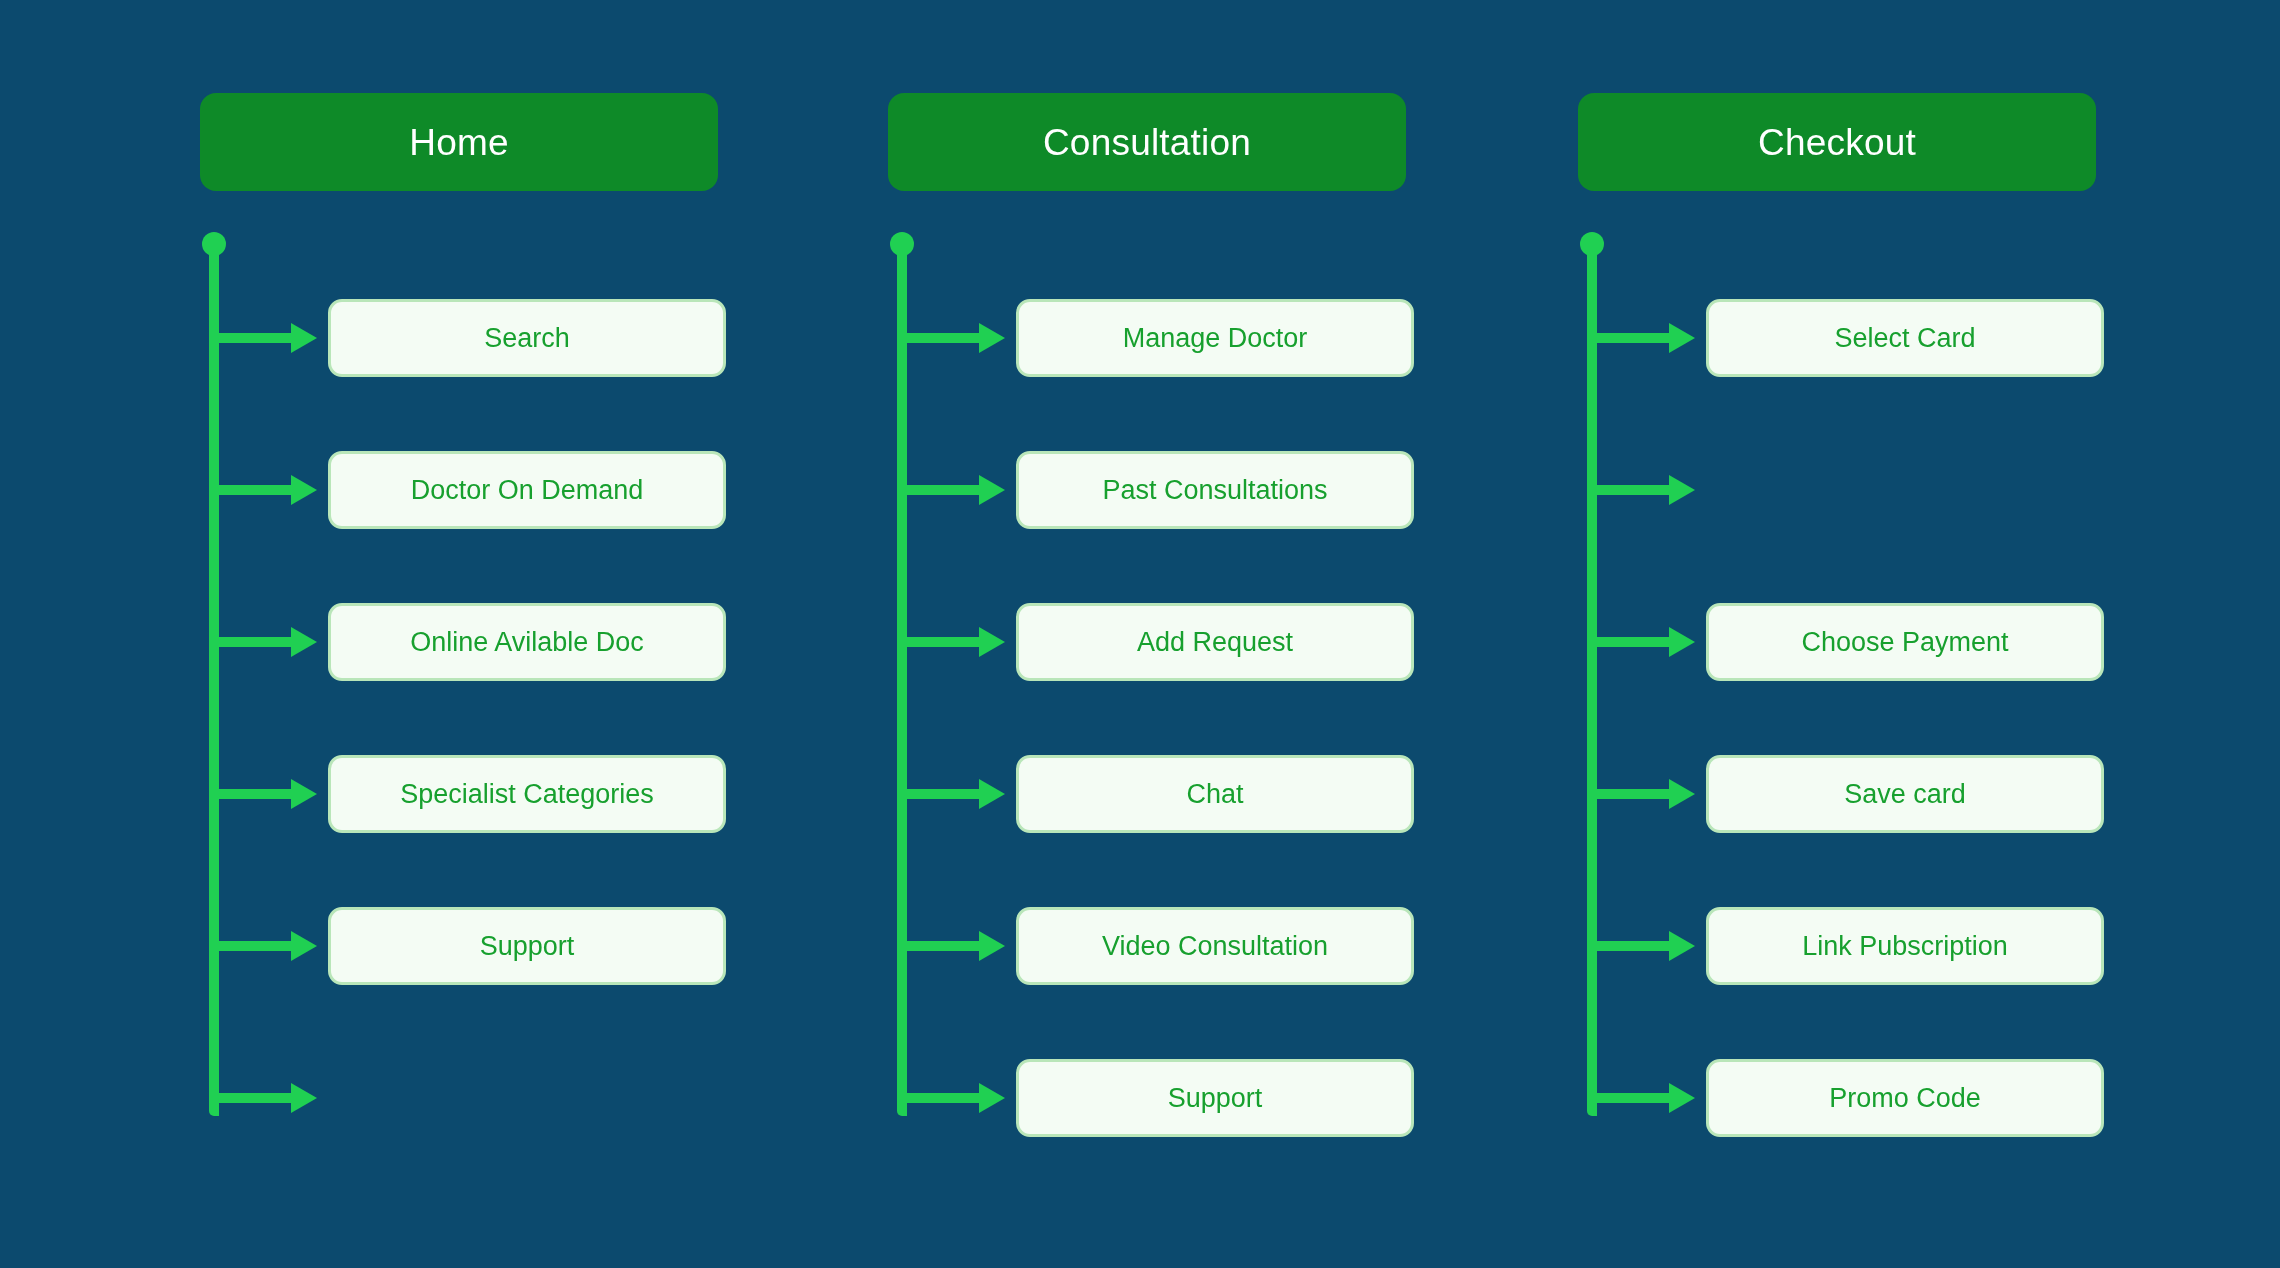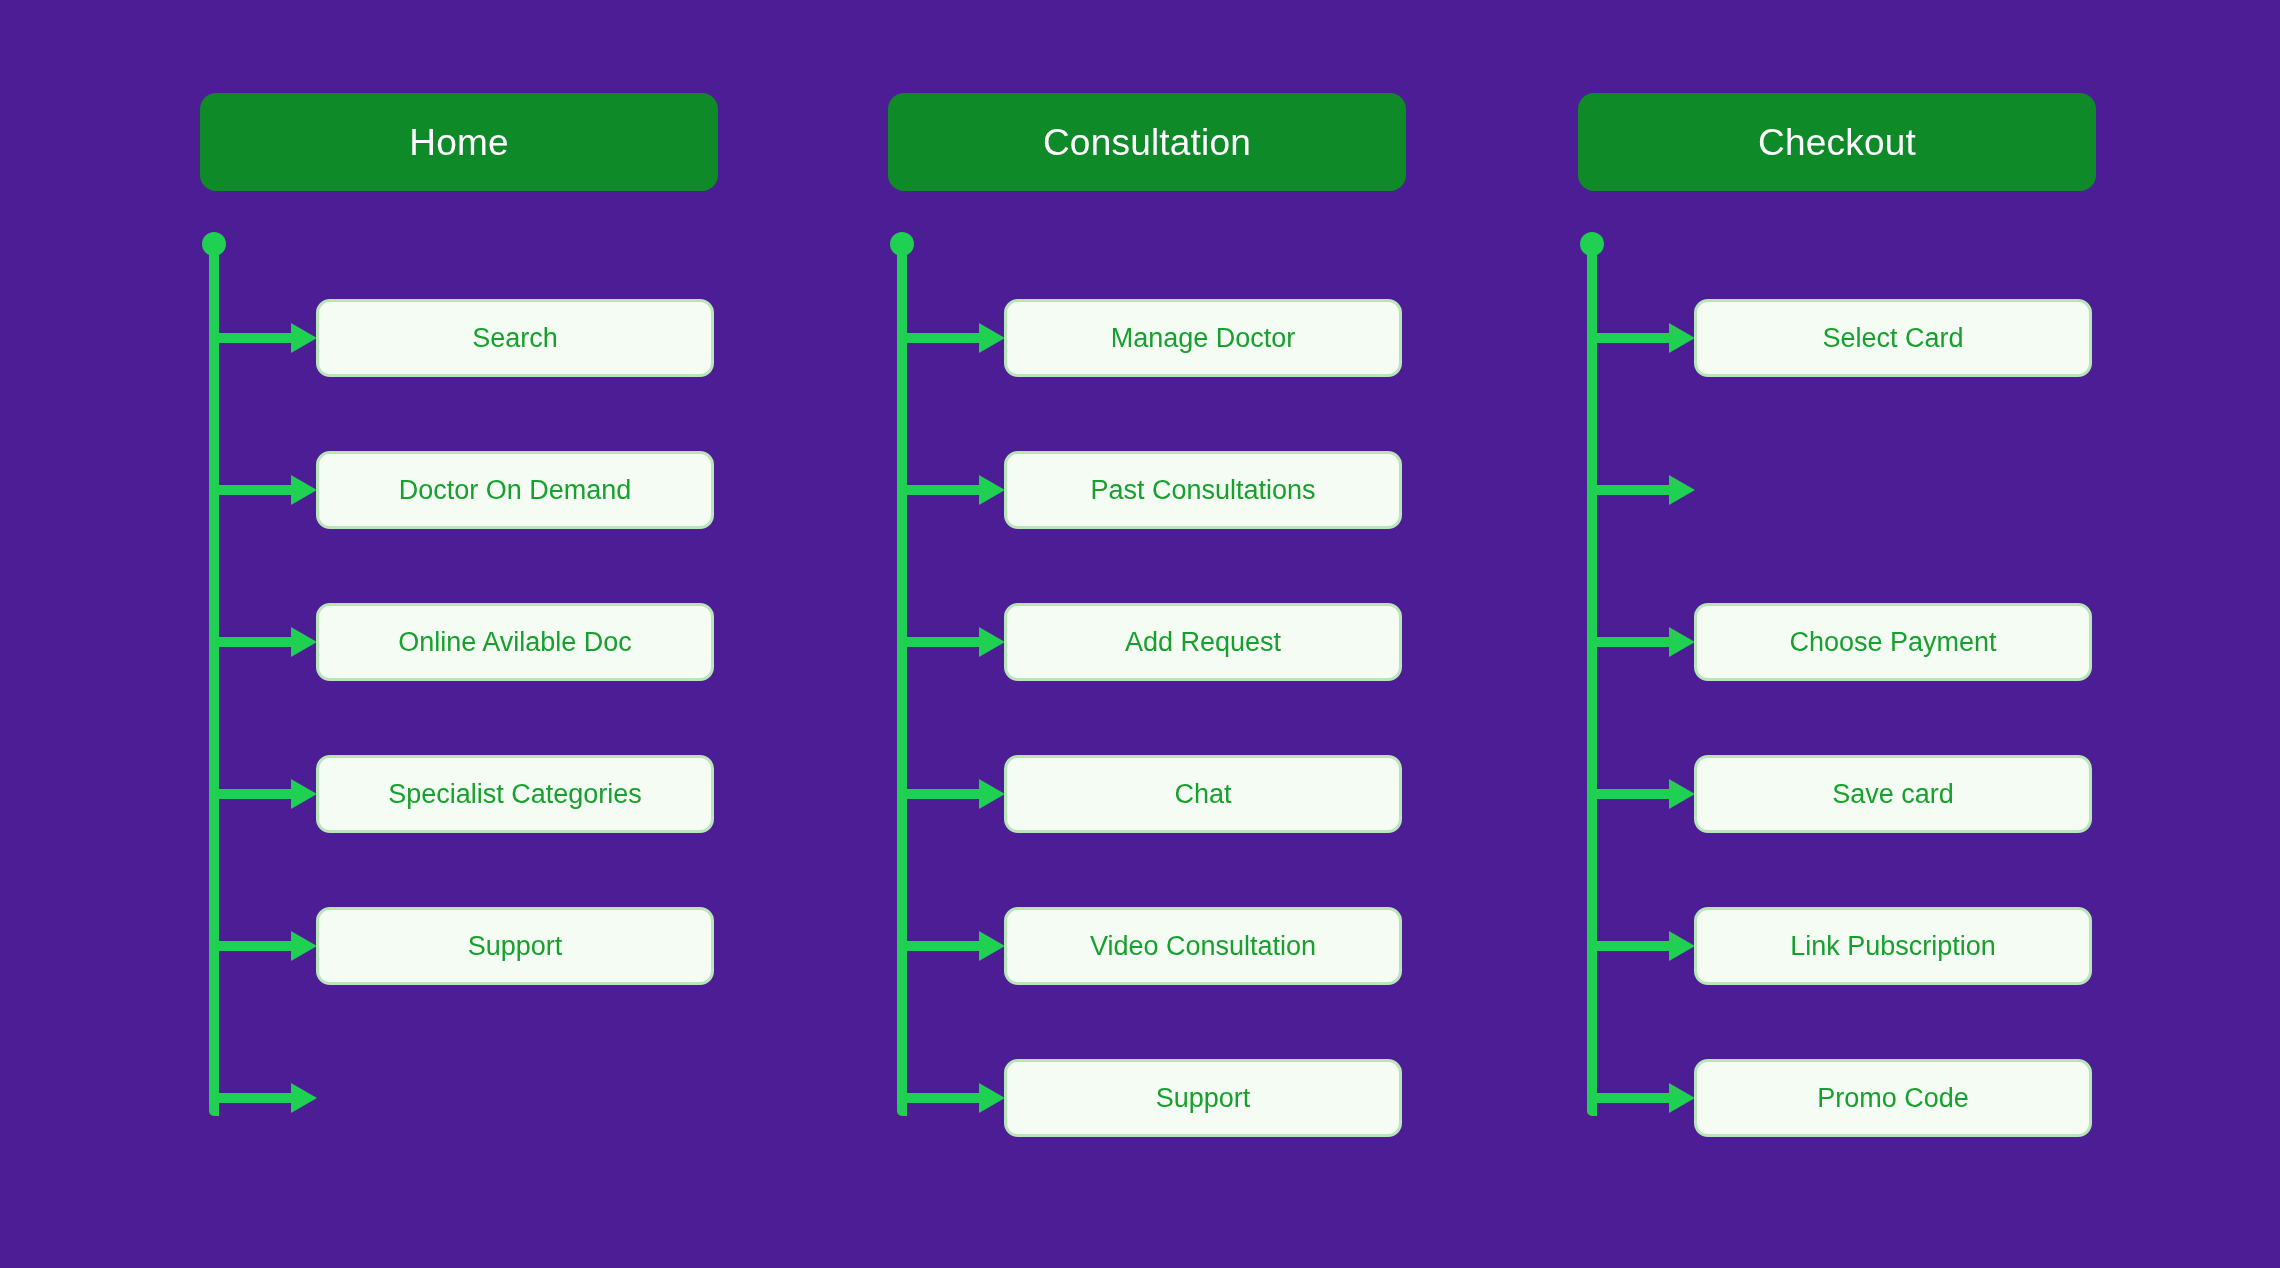--- a/index.html
+++ b/index.html
@@ -10,21 +10,21 @@
     height: 1268px;
     background: #ffffff;
     font-family: "Liberation Sans", sans-serif;
     overflow: hidden;
   }
 
   .board {
     position: relative;
     width: 2280px;
     height: 1268px;
-    background: #4c1d95;
+    background: #0c4a6e;
   }
 
   
   .column {
     position: absolute;
     top: 0;
     width: 600px;
     height: 1268px;
   }
   .col-1 { left: 140px; }
@@ -110,21 +110,21 @@
     top: 24px;
     width: 0;
     height: 0;
     border-top: 15px solid transparent;
     border-bottom: 15px solid transparent;
     border-left: 26px solid #20d052;
   }
 
   .node {
     position: absolute;
-    left: 176px;
+    left: 188px;
     top: 0;
     width: 398px;
     height: 78px;
     background: #f4fcf4;
     border: 3px solid #b9e6b9;
     border-radius: 14px;
     display: flex;
     align-items: center;
     justify-content: center;
   }

